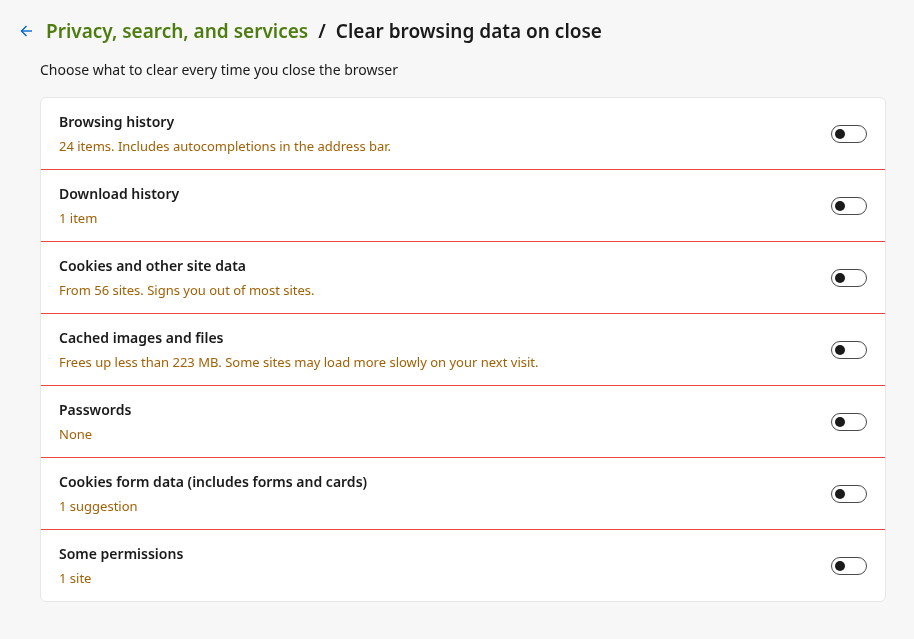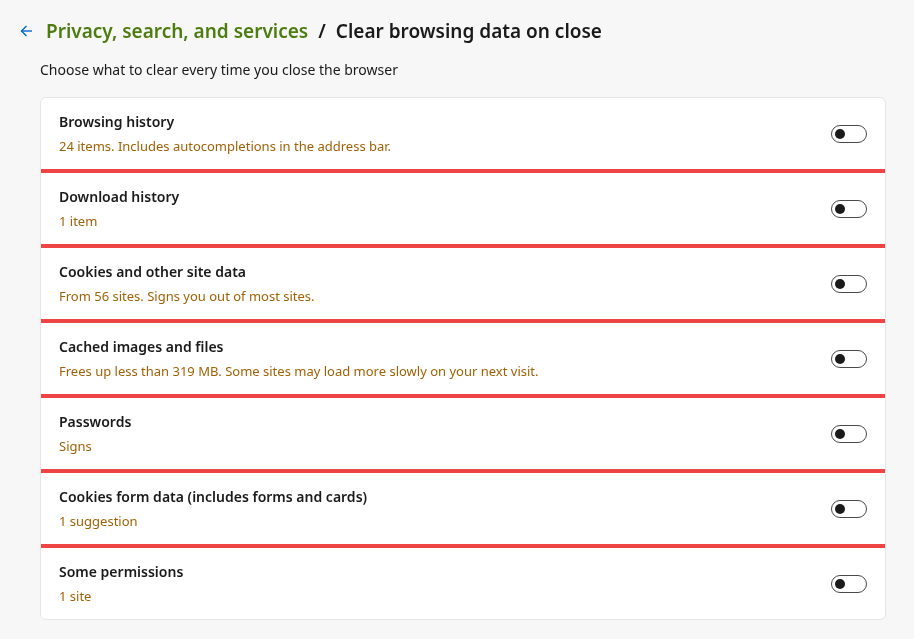--- a/index.html
+++ b/index.html
@@ -59,21 +59,21 @@
       border: 1px solid #e6e6e6;
       border-radius: 6px;
       margin-left: 22px;
       overflow: hidden;
     }
     .row {
       display: flex;
       align-items: center;
       justify-content: space-between;
       padding: 14px 18px 14px 18px;
-      border-bottom: 4px solid #ef4444;
+      border-bottom: 1px solid #ef4444;
     }
     .row:last-child {
       border-bottom: none;
     }
     .row-text {
       display: flex;
       flex-direction: column;
       gap: 6px;
     }
     .row-title {
@@ -152,31 +152,31 @@
         <div class="row-desc">From 56 sites. Signs you out of most sites.</div>
       </div>
       <div class="toggle">
         <div class="toggle-knob"></div>
       </div>
     </div>
 
     <div class="row">
       <div class="row-text">
         <div class="row-title">Cached images and files</div>
-        <div class="row-desc">Frees up less than 319 MB. Some sites may load more slowly on your next visit.</div>
+        <div class="row-desc">Frees up less than 223 MB. Some sites may load more slowly on your next visit.</div>
       </div>
       <div class="toggle">
         <div class="toggle-knob"></div>
       </div>
     </div>
 
     <div class="row">
       <div class="row-text">
         <div class="row-title">Passwords</div>
-        <div class="row-desc">Signs</div>
+        <div class="row-desc">None</div>
       </div>
       <div class="toggle">
         <div class="toggle-knob"></div>
       </div>
     </div>
 
     <div class="row">
       <div class="row-text">
         <div class="row-title">Cookies form data (includes forms and cards)</div>
         <div class="row-desc">1 suggestion</div>

